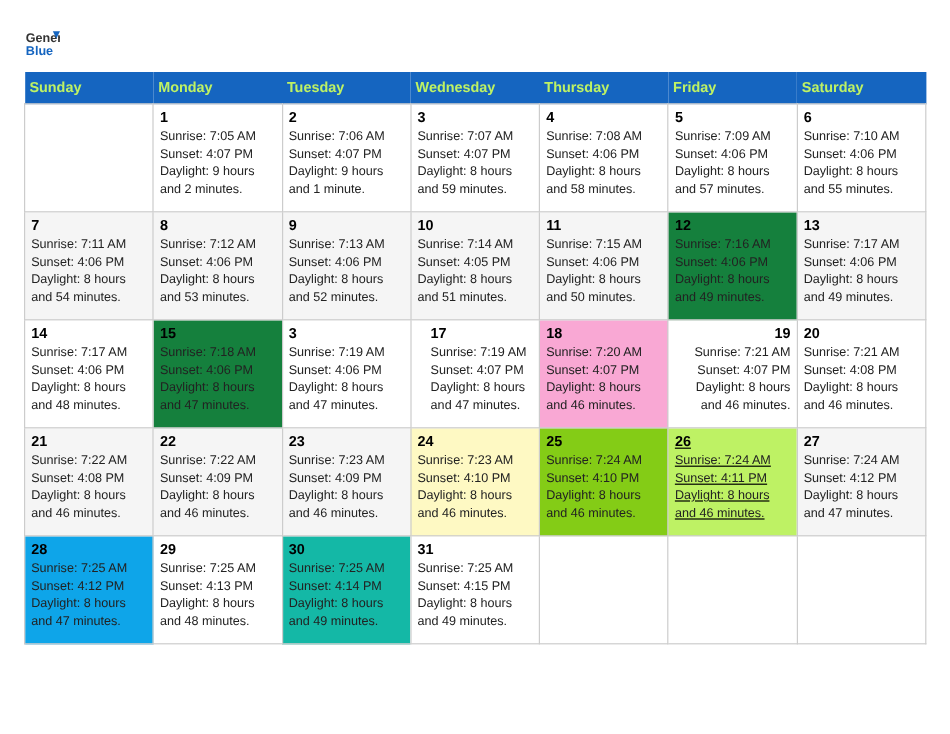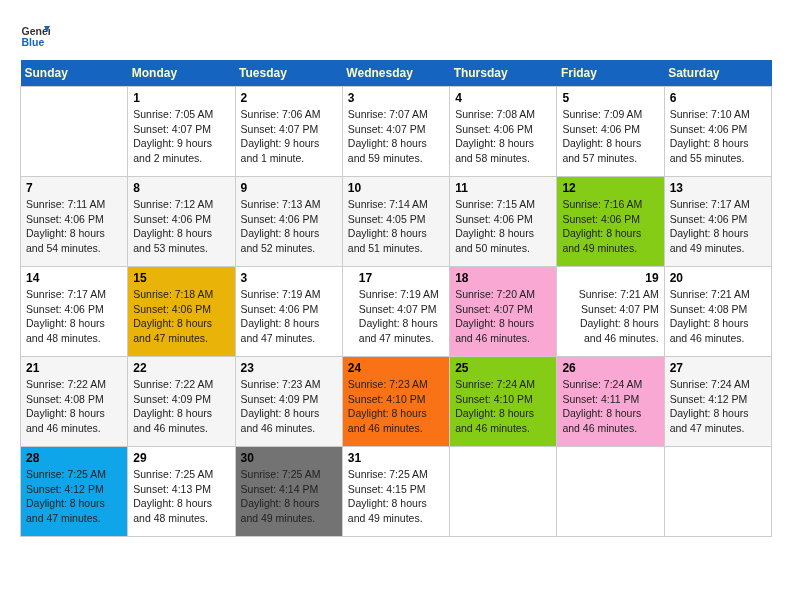--- a/index.html
+++ b/index.html
@@ -37,21 +37,21 @@
       font-size: 16px;
       color: #555;
     }
     table {
       width: 100%;
       border-collapse: collapse;
       font-size: 11px;
     }
     th {
       background-color: #1565c0;
-      color: #fef9c3;
+      color: #bef264;
       padding: 6px 4px;
       text-align: left;
       font-size: 12px;
       font-weight: bold;
     }
     td {
       border: 1px solid #ccc;
       vertical-align: top;
       padding: 4px 5px;
       min-height: 80px;
@@ -148,35 +148,35 @@
           <div class="cell-content">Sunrise: 7:13 AM<br>Sunset: 4:06 PM<br>Daylight: 8 hours<br>and 52 minutes.</div>
         </td>
         <td style="background-color: rgb(245, 245, 245);">
           <span class="day-num">10</span>
           <div class="cell-content">Sunrise: 7:14 AM<br>Sunset: 4:05 PM<br>Daylight: 8 hours<br>and 51 minutes.</div>
         </td>
         <td style="background-color: rgb(245, 245, 245); margin-top: 40px;">
           <span class="day-num">11</span>
           <div class="cell-content">Sunrise: 7:15 AM<br>Sunset: 4:06 PM<br>Daylight: 8 hours<br>and 50 minutes.</div>
         </td>
-        <td style="background-color: #84cc16;">
+        <td style="background-color: #15803d;">
           <span class="day-num">12</span>
           <div class="cell-content">Sunrise: 7:16 AM<br>Sunset: 4:06 PM<br>Daylight: 8 hours<br>and 49 minutes.</div>
         </td>
         <td style="background-color: rgb(245, 245, 245);">
           <span class="day-num">13</span>
           <div class="cell-content">Sunrise: 7:17 AM<br>Sunset: 4:06 PM<br>Daylight: 8 hours<br>and 49 minutes.</div>
         </td>
       </tr>
       <tr>
         <td style="background-color: rgb(255, 255, 255);">
           <span class="day-num">14</span>
           <div class="cell-content">Sunrise: 7:17 AM<br>Sunset: 4:06 PM<br>Daylight: 8 hours<br>and 48 minutes.</div>
         </td>
-        <td style="background-color: #eab308;">
+        <td style="background-color: #15803d;">
           <span class="day-num">15</span>
           <div class="cell-content">Sunrise: 7:18 AM<br>Sunset: 4:06 PM<br>Daylight: 8 hours<br>and 47 minutes.</div>
         </td>
         <td style="background-color: rgb(255, 255, 255);">
           <span class="day-num">3</span>
           <div class="cell-content">Sunrise: 7:19 AM<br>Sunset: 4:06 PM<br>Daylight: 8 hours<br>and 47 minutes.</div>
         </td>
         <td style="background-color: rgb(255, 255, 255); padding-left: 16px;">
           <span class="day-num">17</span>
           <div class="cell-content">Sunrise: 7:19 AM<br>Sunset: 4:07 PM<br>Daylight: 8 hours<br>and 47 minutes.</div>
@@ -200,47 +200,47 @@
           <div class="cell-content">Sunrise: 7:22 AM<br>Sunset: 4:08 PM<br>Daylight: 8 hours<br>and 46 minutes.</div>
         </td>
         <td style="background-color: rgb(245, 245, 245);">
           <span class="day-num">22</span>
           <div class="cell-content">Sunrise: 7:22 AM<br>Sunset: 4:09 PM<br>Daylight: 8 hours<br>and 46 minutes.</div>
         </td>
         <td style="background-color: rgb(245, 245, 245);">
           <span class="day-num">23</span>
           <div class="cell-content">Sunrise: 7:23 AM<br>Sunset: 4:09 PM<br>Daylight: 8 hours<br>and 46 minutes.</div>
         </td>
-        <td style="background-color: #f97316;">
+        <td style="background-color: #fef9c3;">
           <span class="day-num">24</span>
           <div class="cell-content">Sunrise: 7:23 AM<br>Sunset: 4:10 PM<br>Daylight: 8 hours<br>and 46 minutes.</div>
         </td>
         <td style="background-color: #84cc16;">
           <span class="day-num">25</span>
           <div class="cell-content">Sunrise: 7:24 AM<br>Sunset: 4:10 PM<br>Daylight: 8 hours<br>and 46 minutes.</div>
         </td>
-        <td style="background-color: #f9a8d4;">
+        <td style="background-color: #bef264; text-decoration: underline;">
           <span class="day-num">26</span>
           <div class="cell-content">Sunrise: 7:24 AM<br>Sunset: 4:11 PM<br>Daylight: 8 hours<br>and 46 minutes.</div>
         </td>
         <td style="background-color: rgb(245, 245, 245);">
           <span class="day-num">27</span>
           <div class="cell-content">Sunrise: 7:24 AM<br>Sunset: 4:12 PM<br>Daylight: 8 hours<br>and 47 minutes.</div>
         </td>
       </tr>
       <tr>
         <td style="background-color: #0ea5e9;">
           <span class="day-num">28</span>
           <div class="cell-content">Sunrise: 7:25 AM<br>Sunset: 4:12 PM<br>Daylight: 8 hours<br>and 47 minutes.</div>
         </td>
         <td style="background-color: rgb(255, 255, 255);">
           <span class="day-num">29</span>
           <div class="cell-content">Sunrise: 7:25 AM<br>Sunset: 4:13 PM<br>Daylight: 8 hours<br>and 48 minutes.</div>
         </td>
-        <td style="background-color: #737373;">
+        <td style="background-color: #14b8a6;">
           <span class="day-num">30</span>
           <div class="cell-content">Sunrise: 7:25 AM<br>Sunset: 4:14 PM<br>Daylight: 8 hours<br>and 49 minutes.</div>
         </td>
         <td style="background-color: rgb(255, 255, 255);">
           <span class="day-num">31</span>
           <div class="cell-content">Sunrise: 7:25 AM<br>Sunset: 4:15 PM<br>Daylight: 8 hours<br>and 49 minutes.</div>
         </td>
         <td class="empty-cell"></td>
         <td class="empty-cell"></td>
         <td class="empty-cell"></td>

